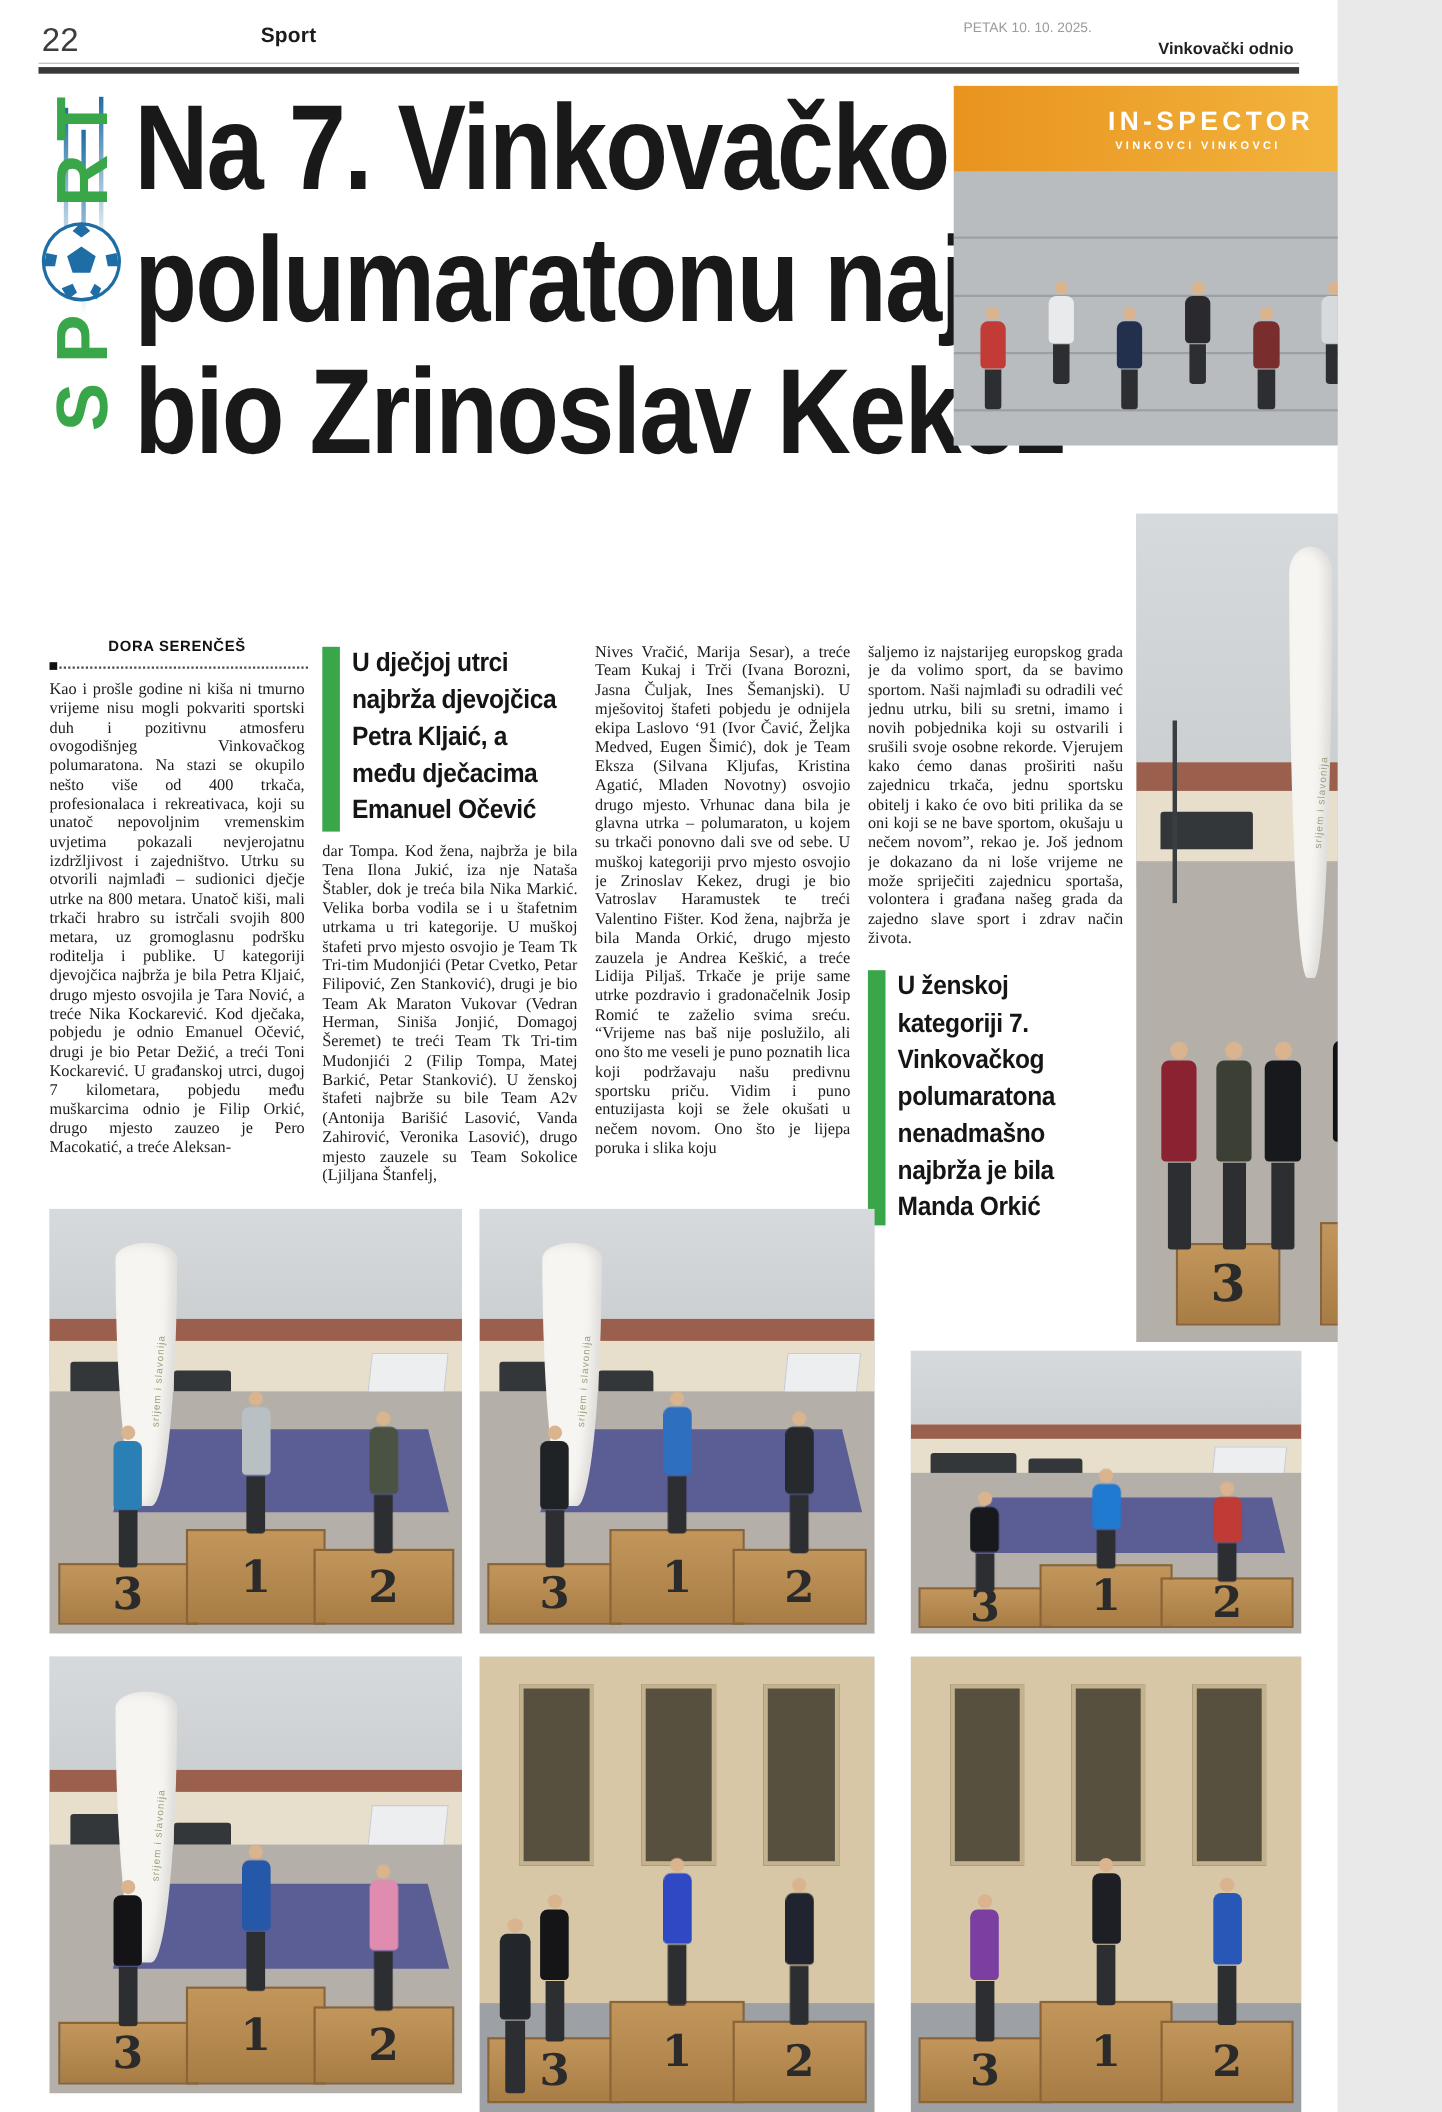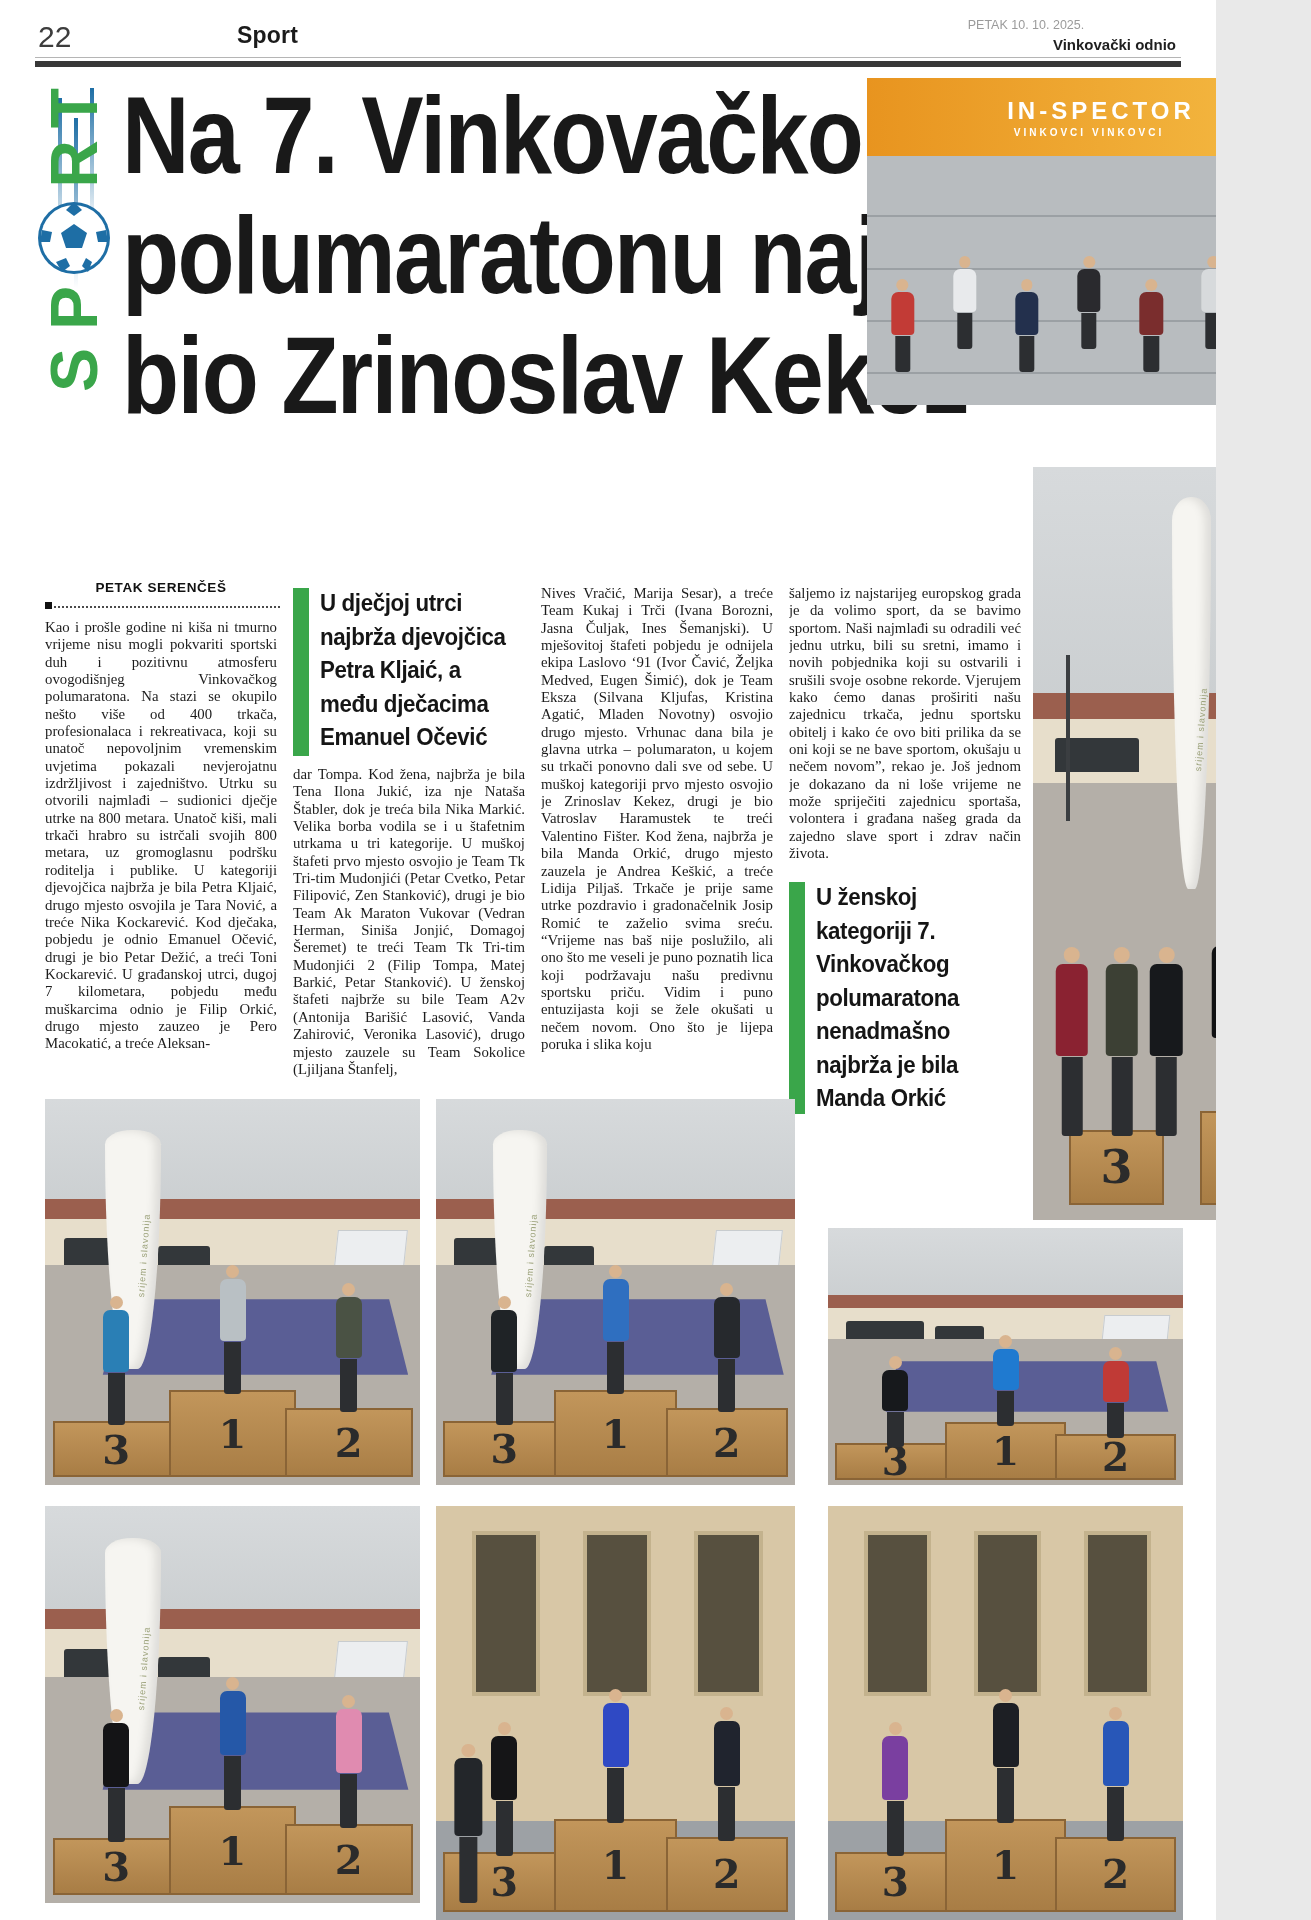--- a/index.html
+++ b/index.html
@@ -1,22 +1,22 @@
 <!DOCTYPE html>
 <html lang="hr"><head>
 <meta charset="utf-8">
 <style>
   html,body{margin:0;padding:0;background:#e9e9e9;}
   #page{position:relative;width:1216px;height:1920px;background:#ffffff;overflow:hidden;
         font-family:"Liberation Sans",sans-serif;}
   .abs{position:absolute;}
   
   .pgnum{font-size:30px;color:#3d3d3d;font-weight:400;}
-  .section{font-size:23px;color:#1b1b1b;font-weight:600;letter-spacing:.2px;}
-  .hdr-date{font-size:12.5px;color:#9b9b9b;text-align:center;}
+  .section{font-size:19px;color:#1b1b1b;font-weight:600;letter-spacing:.2px;}
+  .hdr-date{font-size:12.5px;color:#9b9b9b;text-align:left;}
   .hdr-pub{font-size:15px;color:#1f1f1f;font-weight:700;text-align:right;}
   .rule-thin{height:1px;background:#b5b5b5;}
   .rule-thick{height:6px;background:#383838;}
   
   .logo-letter{width:84px;height:60px;display:flex;align-items:center;justify-content:center;
       font-weight:800;font-size:66px;color:#3aa64a;transform:rotate(-90deg);
       font-family:"Liberation Sans",sans-serif;line-height:1;}
   .speed{position:absolute;width:4px;background:linear-gradient(#1e6ea5,rgba(30,110,165,0));}
   
   .hl{font-weight:700;font-size:110px;letter-spacing:-2px;color:#191919;line-height:1;
@@ -94,21 +94,21 @@
     <div class="logo-letter abs" style="left:2px;top:262px;">S</div>
   </div>
 
   <div class="abs" style="left:122px;top:80px;">
     <div class="hl">Na 7. Vinkovačkom</div>
     <div class="hl" style="margin-top:10px;">polumaratonu najbrži</div>
     <div class="hl" style="margin-top:10px;">bio Zrinoslav Kekez</div>
   </div>
 
 
-  <div class="abs byline" style="left:45px;top:580px;">PETAK SERENČEŠ</div>
+  <div class="abs byline" style="left:45px;top:580px;">DORA SERENČEŠ</div>
   <div class="abs dotsq" style="left:45px;top:602px;"></div>
   <div class="abs dotline" style="left:54px;top:606px;"></div>
 
   <div class="abs col" style="left:45px;top:619px;height:474px;">Kao i prošle godine ni kiša ni tmurno vrijeme nisu mogli pokvariti sportski duh i pozitivnu atmosferu ovogodišnjeg Vinkovačkog polumaratona. Na stazi se okupilo nešto više od 400 trkača, profesionalaca i rekreativaca, koji su unatoč nepovoljnim vremenskim uvjetima pokazali nevjerojatnu izdržljivost i zajedništvo. Utrku su otvorili najmlađi – sudionici dječje utrke na 800 metara. Unatoč kiši, mali trkači hrabro su istrčali svojih 800 metara, uz gromoglasnu podršku roditelja i publike. U kategoriji djevojčica najbrža je bila Petra Kljaić, drugo mjesto osvojila je Tara Nović, a treće Nika Kockarević. Kod dječaka, pobjedu je odnio Emanuel Očević, drugi je bio Petar Dežić, a treći Toni Kockarević. U građanskoj utrci, dugoj 7 kilometara, pobjedu među muškarcima odnio je Filip Orkić, drugo mjesto zauzeo je Pero Macokatić, a treće Aleksan-</div>
   <div class="abs col" style="left:293px;top:766px;height:327px;">dar Tompa. Kod žena, najbrža je bila Tena Ilona Jukić, iza nje Nataša Štabler, dok je treća bila Nika Markić. Velika borba vodila se i u štafetnim utrkama u tri kategorije. U muškoj štafeti prvo mjesto osvojio je Team Tk Tri-tim Mudonjići (Petar Cvetko, Petar Filipović, Zen Stanković), drugi je bio Team Ak Maraton Vukovar (Vedran Herman, Siniša Jonjić, Domagoj Šeremet) te treći Team Tk Tri-tim Mudonjići 2 (Filip Tompa, Matej Barkić, Petar Stanković). U ženskoj štafeti najbrže su bile Team A2v (Antonija Barišić Lasović, Vanda Zahirović, Veronika Lasović), drugo mjesto zauzele su Team Sokolice (Ljiljana Štanfelj,</div>
   <div class="abs col" style="left:541px;top:585px;height:508px;">Nives Vračić, Marija Sesar), a treće Team Kukaj i Trči (Ivana Borozni, Jasna Čuljak, Ines Šemanjski). U mješovitoj štafeti pobjedu je odnijela ekipa Laslovo ‘91 (Ivor Čavić, Željka Medved, Eugen Šimić), dok je Team Eksza (Silvana Kljufas, Kristina Agatić, Mladen Novotny) osvojio drugo mjesto. Vrhunac dana bila je glavna utrka – polumaraton, u kojem su trkači ponovno dali sve od sebe. U muškoj kategoriji prvo mjesto osvojio je Zrinoslav Kekez, drugi je bio Vatroslav Haramustek te treći Valentino Fišter. Kod žena, najbrža je bila Manda Orkić, drugo mjesto zauzela je Andrea Keškić, a treće Lidija Piljaš. Trkače je prije same utrke pozdravio i gradonačelnik Josip Romić te zaželio svima sreću. “Vrijeme nas baš nije poslužilo, ali ono što me veseli je puno poznatih lica koji podržavaju našu predivnu sportsku priču. Vidim i puno entuzijasta koji se žele okušati u nečem novom. Ono što je lijepa poruka i slika koju</div>
   <div class="abs col" style="left:789px;top:585px;height:290px;">šaljemo iz najstarijeg europskog grada je da volimo sport, da se bavimo sportom. Naši najmlađi su odradili već jednu utrku, bili su sretni, imamo i novih pobjednika koji su ostvarili i srušili svoje osobne rekorde. Vjerujem kako ćemo danas proširiti našu zajednicu trkača, jednu sportsku obitelj i kako će ovo biti prilika da se oni koji se ne bave sportom, okušaju u nečem novom”, rekao je. Još jednom je dokazano da ni loše vrijeme ne može spriječiti zajednicu sportaša, volontera i građana našeg grada da zajedno slave sport i zdrav način života.</div>
 
   <div class="abs pq-bar" style="left:293px;top:588px;height:168px;"></div>
   <div class="abs pq-text" style="left:320px;top:586px;">U dječjoj utrci najbrža djevojčica Petra Kljaić, a među dječacima Emanuel Očević</div>

